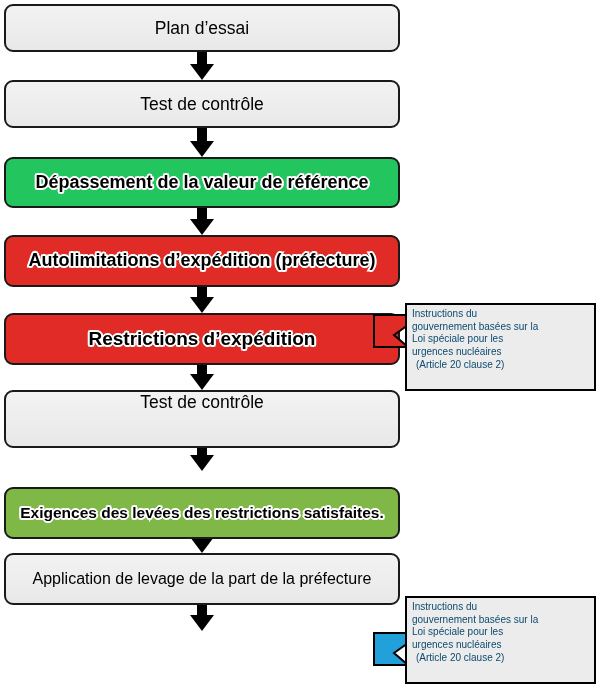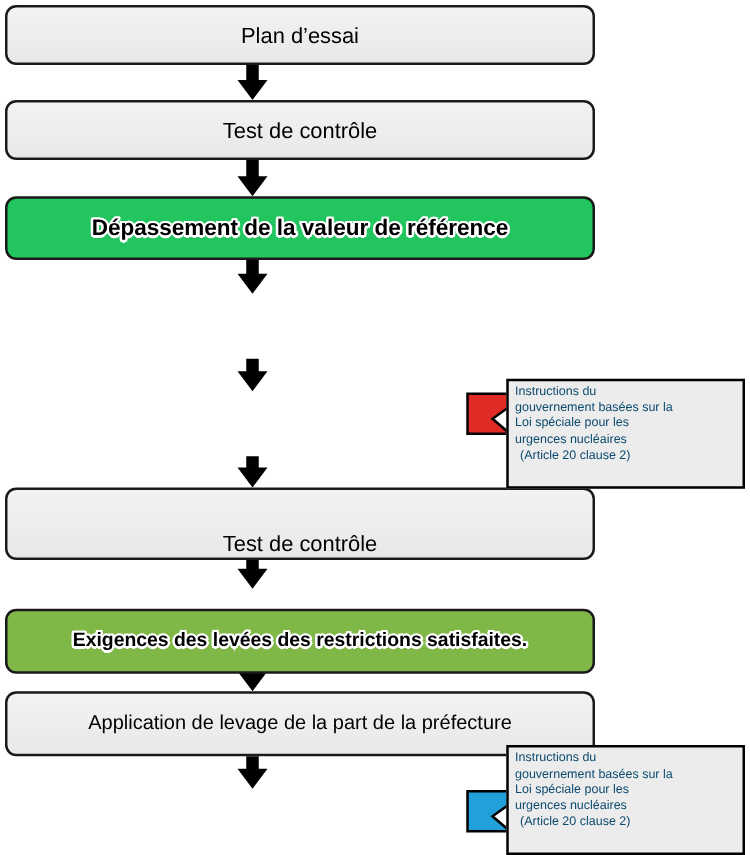--- a/index.html
+++ b/index.html
@@ -19,27 +19,27 @@
     position: absolute;
     left: 0; top: 0;
     width: 600px;
     height: 684px;
   }
 
   
   .node {
     position: absolute;
     left: 4px;
-    width: 472px;
+    width: 396px;
     box-sizing: border-box;
     border: 2px solid #1a1a1a;
     border-radius: 9px;
     display: flex;
     align-items: center;
-    justify-content: flex-end;
+    justify-content: flex-start;
     text-align: center;
     line-height: 1.18;
     z-index: 3;
   }
 
   .node .label {
     display: block;
     width: 100%;
     padding: 0 6px;
     box-sizing: border-box;
@@ -149,26 +149,32 @@
 
   <div class="node colored yellow" style="top:157px; height:51px;">
     <span class="label">Dépassement de la valeur de référence</span>
   </div>
 
   <div class="arrow" style="top:208px; height:27px;">
     <div class="shaft" style="height:13px;"></div>
     <div class="head" style="top:11px;"></div>
   </div>
 
+  <div class="node colored red" style="top:235px; height:52px;">
+    <span class="label">Autolimitations d’expédition (préfecture)</span>
+  </div>
 
   <div class="arrow" style="top:287px; height:26px;">
     <div class="shaft" style="height:12px;"></div>
     <div class="head" style="top:10px;"></div>
   </div>
 
+  <div class="node colored red" style="top:313px; height:52px; font-size:19px;">
+    <span class="label">Restrictions d’expédition</span>
+  </div>
 
   <div class="callout-tail" style="left:372px; top:313px; width:42px; height:36px;">
     <svg width="42" height="36" viewBox="0 0 42 36">
       <path d="M 2 2 L 36 2 L 36 12 L 22 22 L 36 34 L 2 34 Z" fill="#e12b26" stroke="#000000" stroke-width="2" stroke-linejoin="miter"></path>
     </svg>
   </div>
 
   <div class="callout" style="left:405px; top:303px; width:191px; height:88px;">
     <span class="cline">Instructions du</span>
     <span class="cline">gouvernement basées sur la</span>

